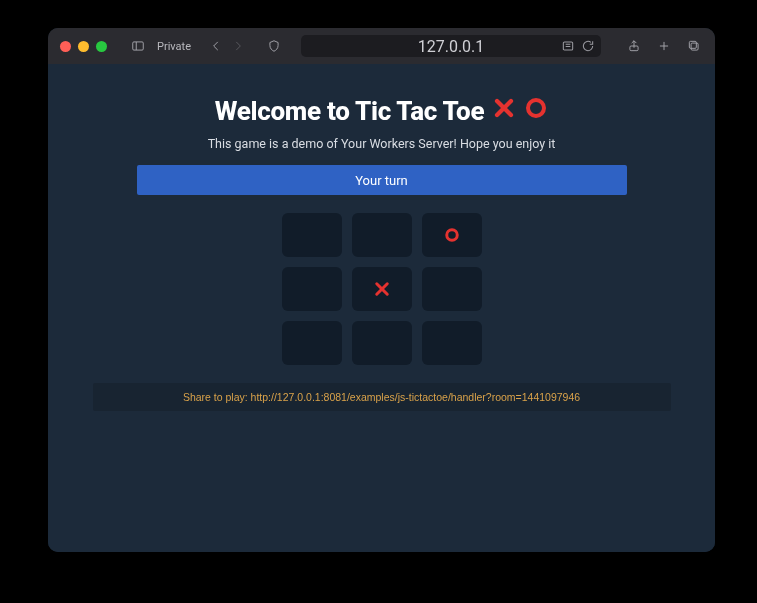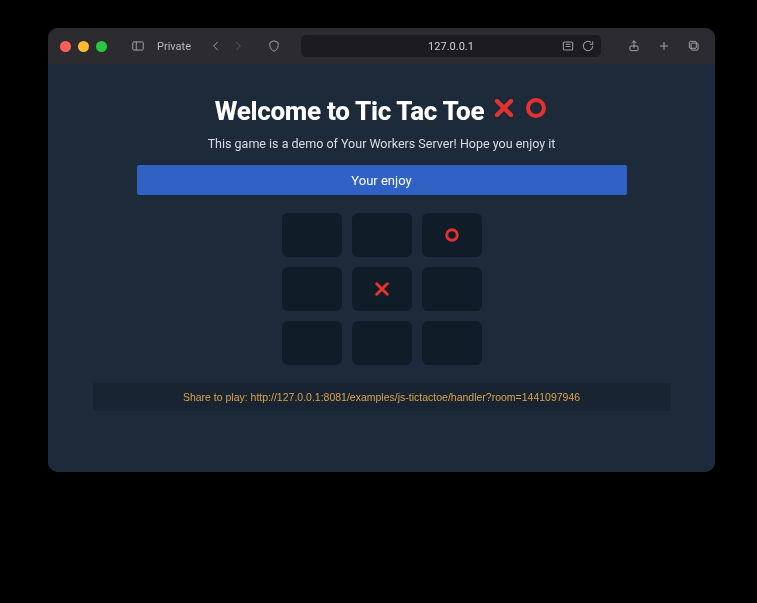--- a/index.html
+++ b/index.html
@@ -1,20 +1,20 @@
 <!DOCTYPE html>
 <html><head>
 <meta charset="utf-8">
 <style>
   * { box-sizing: border-box; margin: 0; padding: 0; }
   html, body { width: 757px; height: 603px; background: #000; font-family: -apple-system, BlinkMacSystemFont, "Segoe UI", Roboto, Helvetica, Arial, sans-serif; overflow: hidden; }
   .window {
     position: absolute;
     left: 48px; top: 28px;
-    width: 667px; height: 444px;
+    width: 667px; height: 524px;
     background: #1c2a3a;
     border-radius: 10px;
     box-shadow: 0 10px 40px rgba(0,0,0,0.6);
     overflow: hidden;
     display: flex;
     flex-direction: column;
   }
   .titlebar {
     height: 36px;
     background: #2b2b30;
@@ -44,21 +44,21 @@
     margin-left: 10px;
     width: 300px;
     height: 22px;
     background: #1c1c20;
     border-radius: 5px;
     display: flex;
     align-items: center;
     justify-content: center;
     position: relative;
     color: #cfcfd4;
-    font-size: 11px;
+    font-size: 16px;
   }
   .addrbar .addr-text { text-align: center; }
   .addrbar .addr-right {
     position: absolute; right: 6px; display: flex; gap: 6px; align-items: center;
   }
   .addr-right .mini { width: 14px; height: 14px; color: #9a9aa0; display:flex; align-items:center; justify-content:center; }
   .tb-right { margin-left: auto; display: flex; gap: 12px; align-items: center; }
   .content {
     flex: 1 1 auto;
     background: #1c2a3a;
@@ -206,21 +206,21 @@
             <line x1="19" y1="5" x2="5" y2="19"></line>
           </svg>
       </span>
       <span class="sym">
         <svg viewBox="0 0 24 24" fill="none" stroke="#e5322f" stroke-width="4">
             <circle cx="12" cy="12" r="8"></circle>
           </svg>
       </span>
     </h1>
     <div class="sub">This game is a demo of Your Workers Server! Hope you enjoy it</div>
-    <div class="turn-banner">Your enjoy</div>
+    <div class="turn-banner">Your turn</div>
 
     <div class="board">
       <div class="cell"></div>
       <div class="cell"></div>
       <div class="cell">
           <svg viewBox="0 0 24 24" fill="none" stroke="#e5322f" stroke-width="4">
             <circle cx="12" cy="12" r="7"></circle>
           </svg>
         </div>
       <div class="cell"></div>

